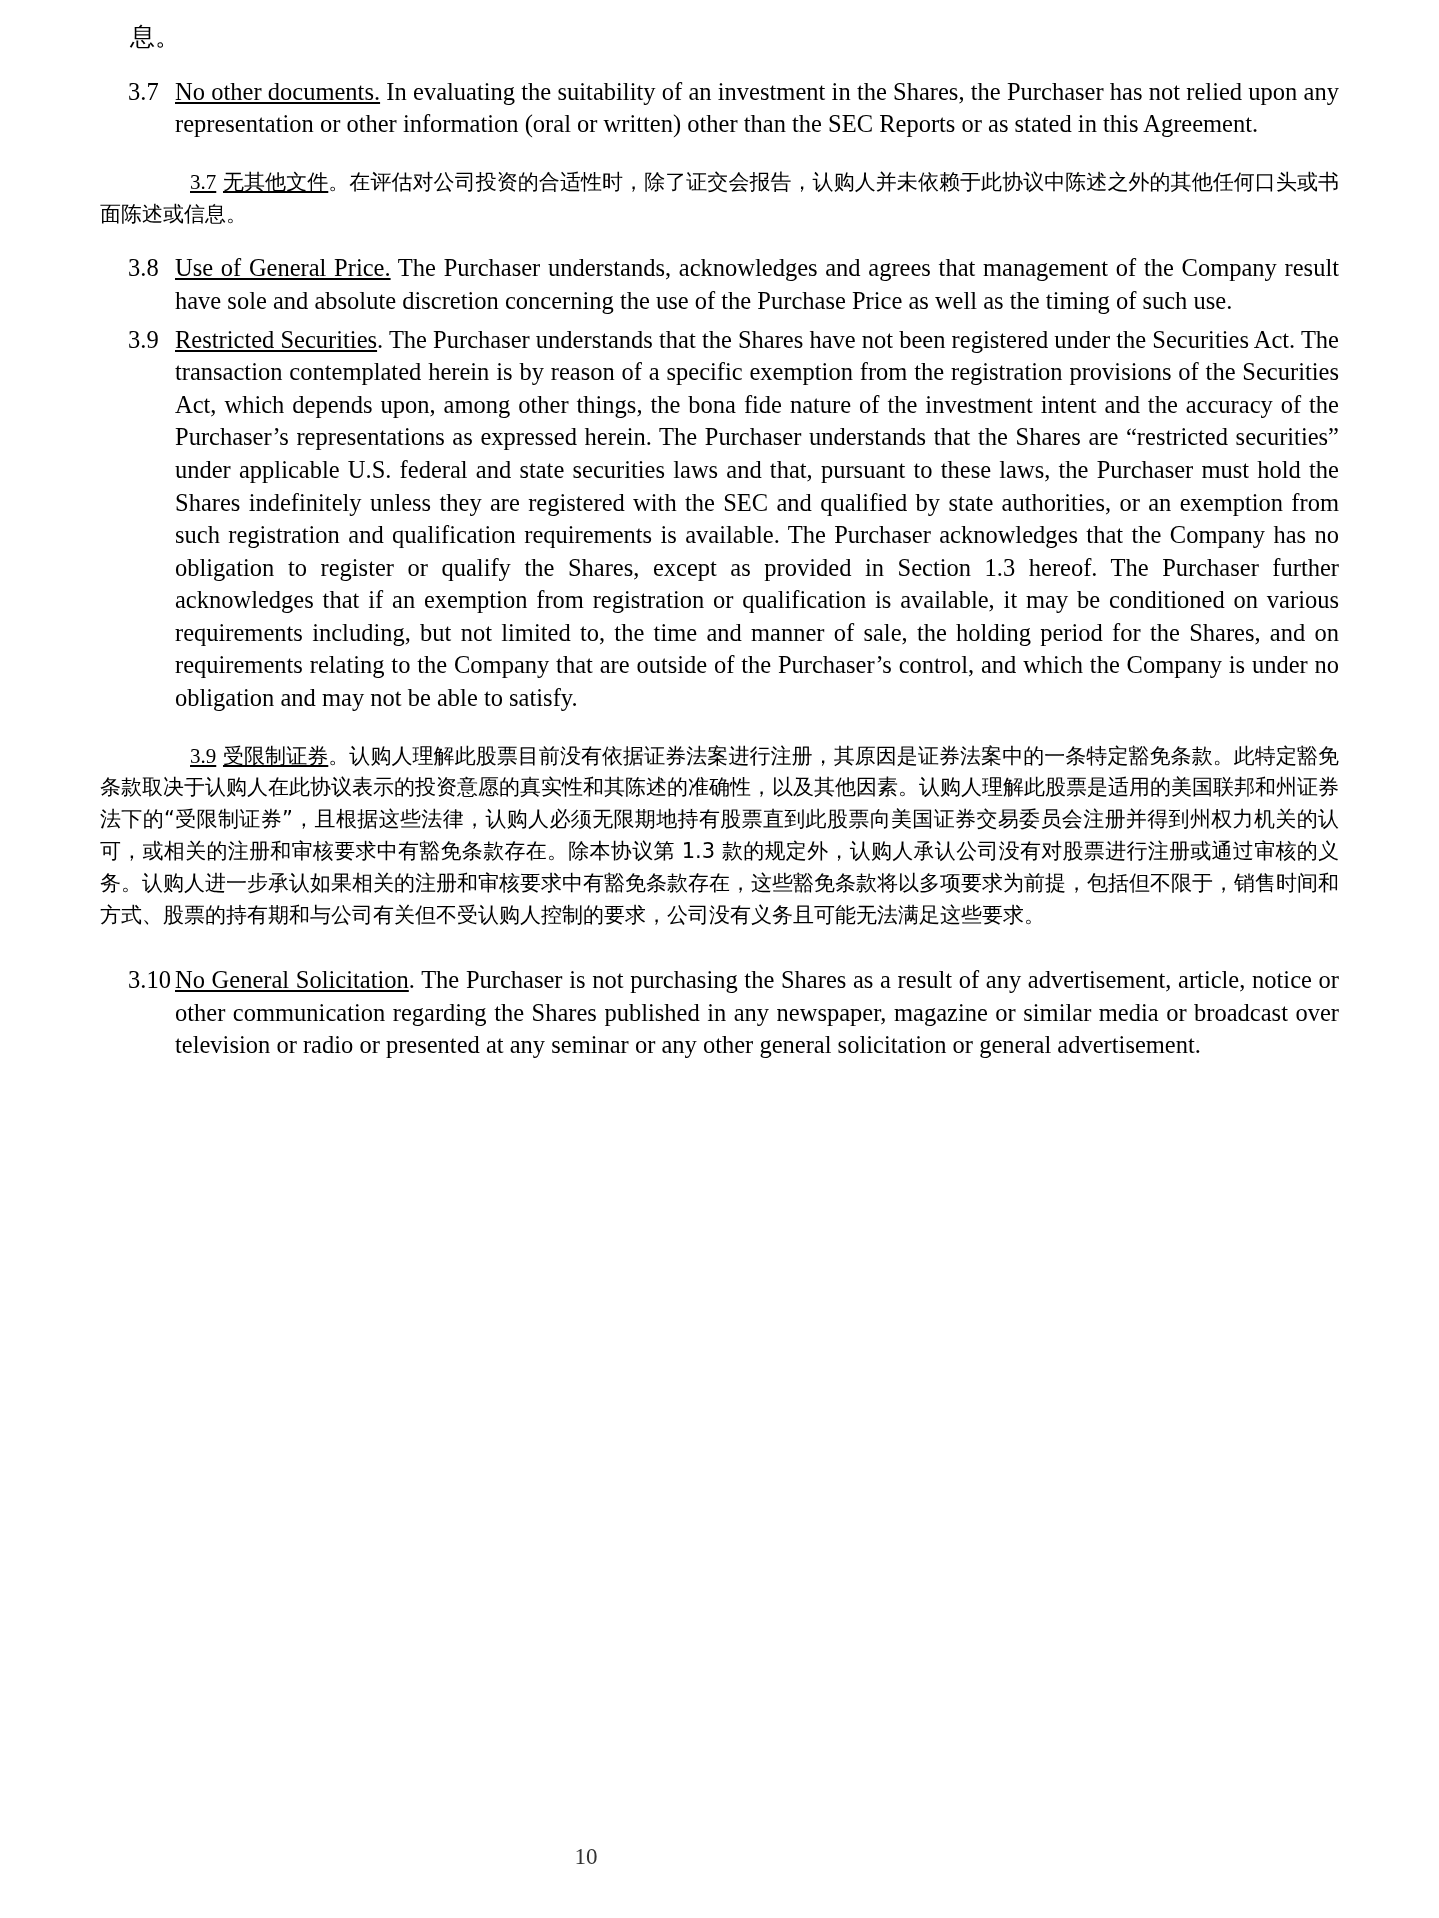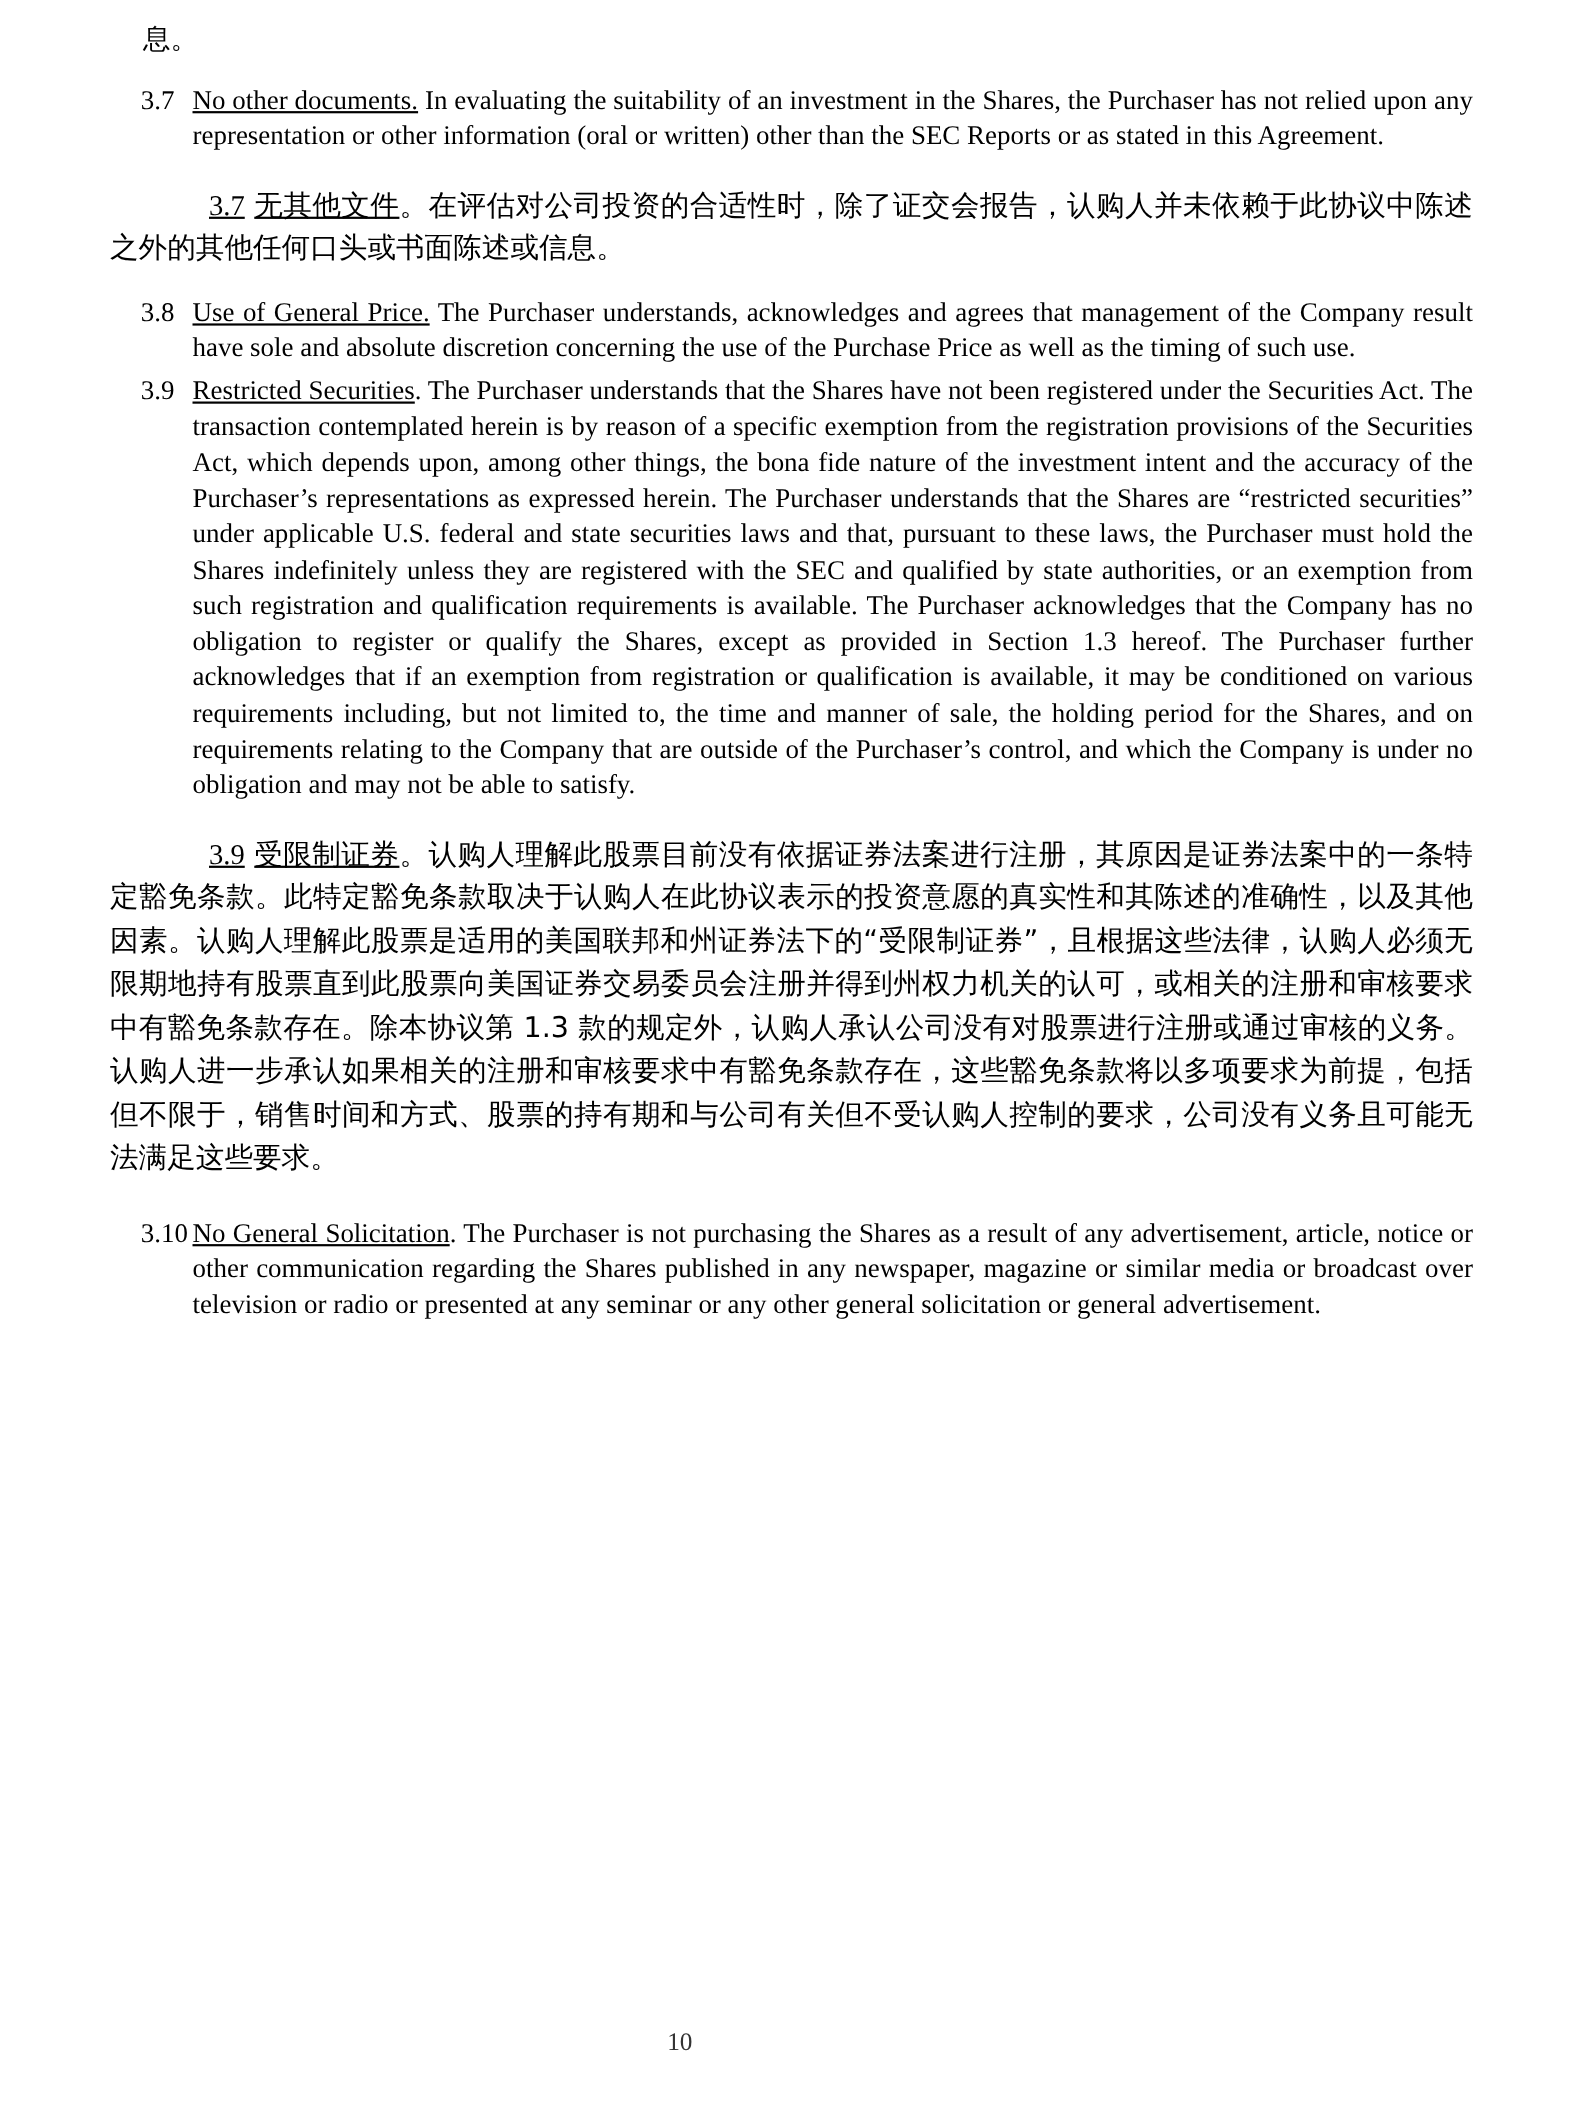--- a/index.html
+++ b/index.html
@@ -46,21 +46,21 @@
   }
   .clause.wide .num {
     left: 28px;
   }
   .clause .head {
     text-decoration: underline;
   }
   
   .cn {
     margin: 26px 0 22px 0;
-    font-size: 26px;
+    font-size: 21px;
     line-height: 1.52;
     text-align: justify;
     text-align-last: left;
     font-family: "DejaVu Sans", "Liberation Sans", sans-serif;
     text-indent: 90px;
   }
   .cn .cnum {
     text-decoration: underline;
     font-family: "Liberation Serif", "DejaVu Serif", serif;
   }
@@ -70,21 +70,20 @@
   .gap-sm { height: 10px; }
   .footer {
     position: absolute;
     bottom: 48px;
     left: 0;
     width: 1172px;
     text-align: center;
     font-size: 23px;
     color: #333;
     font-family: "Liberation Serif", "DejaVu Serif", serif;
-    padding-left: 32px;
   }
 </style>
 </head>
 <body>
 
 <div class="page">
 
   <div class="lead-line">息。</div>
 
   <div class="clause">

